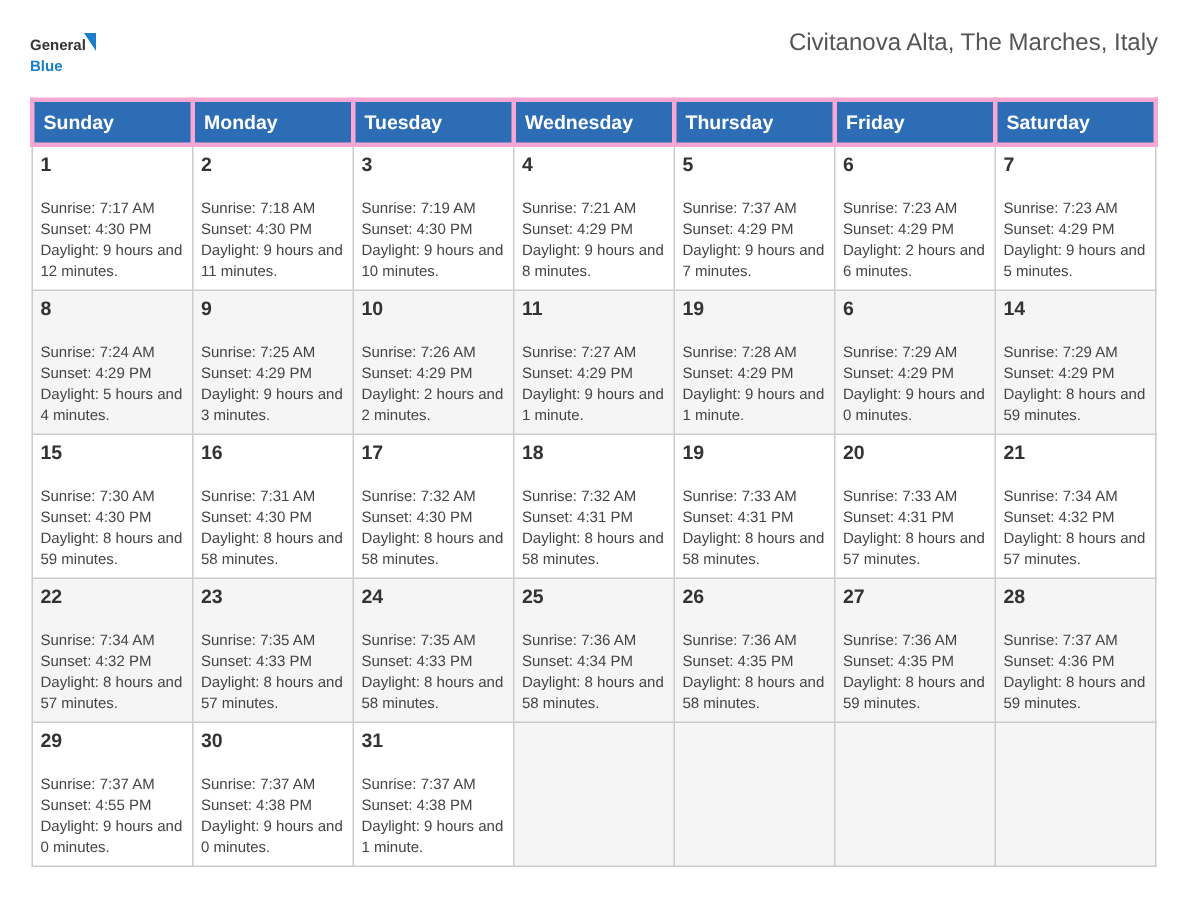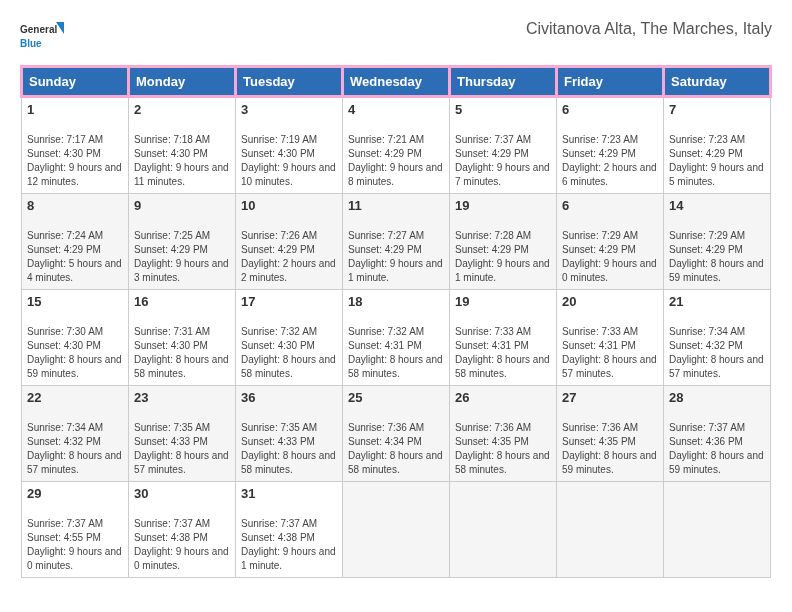--- a/index.html
+++ b/index.html
@@ -295,21 +295,21 @@
       </td>
       <td>
         <span class="day-number">23</span>
         <div class="day-info">
           <span>Sunrise: 7:35 AM</span><br>
           <span>Sunset: 4:33 PM</span><br>
           <span>Daylight: 8 hours and 57 minutes.</span>
         </div>
       </td>
       <td>
-        <span class="day-number">36</span>
+        <span class="day-number">24</span>
         <div class="day-info">
           <span>Sunrise: 7:35 AM</span><br>
           <span>Sunset: 4:33 PM</span><br>
           <span>Daylight: 8 hours and 58 minutes.</span>
         </div>
       </td>
       <td>
         <span class="day-number">25</span>
         <div class="day-info">
           <span>Sunrise: 7:36 AM</span><br>

